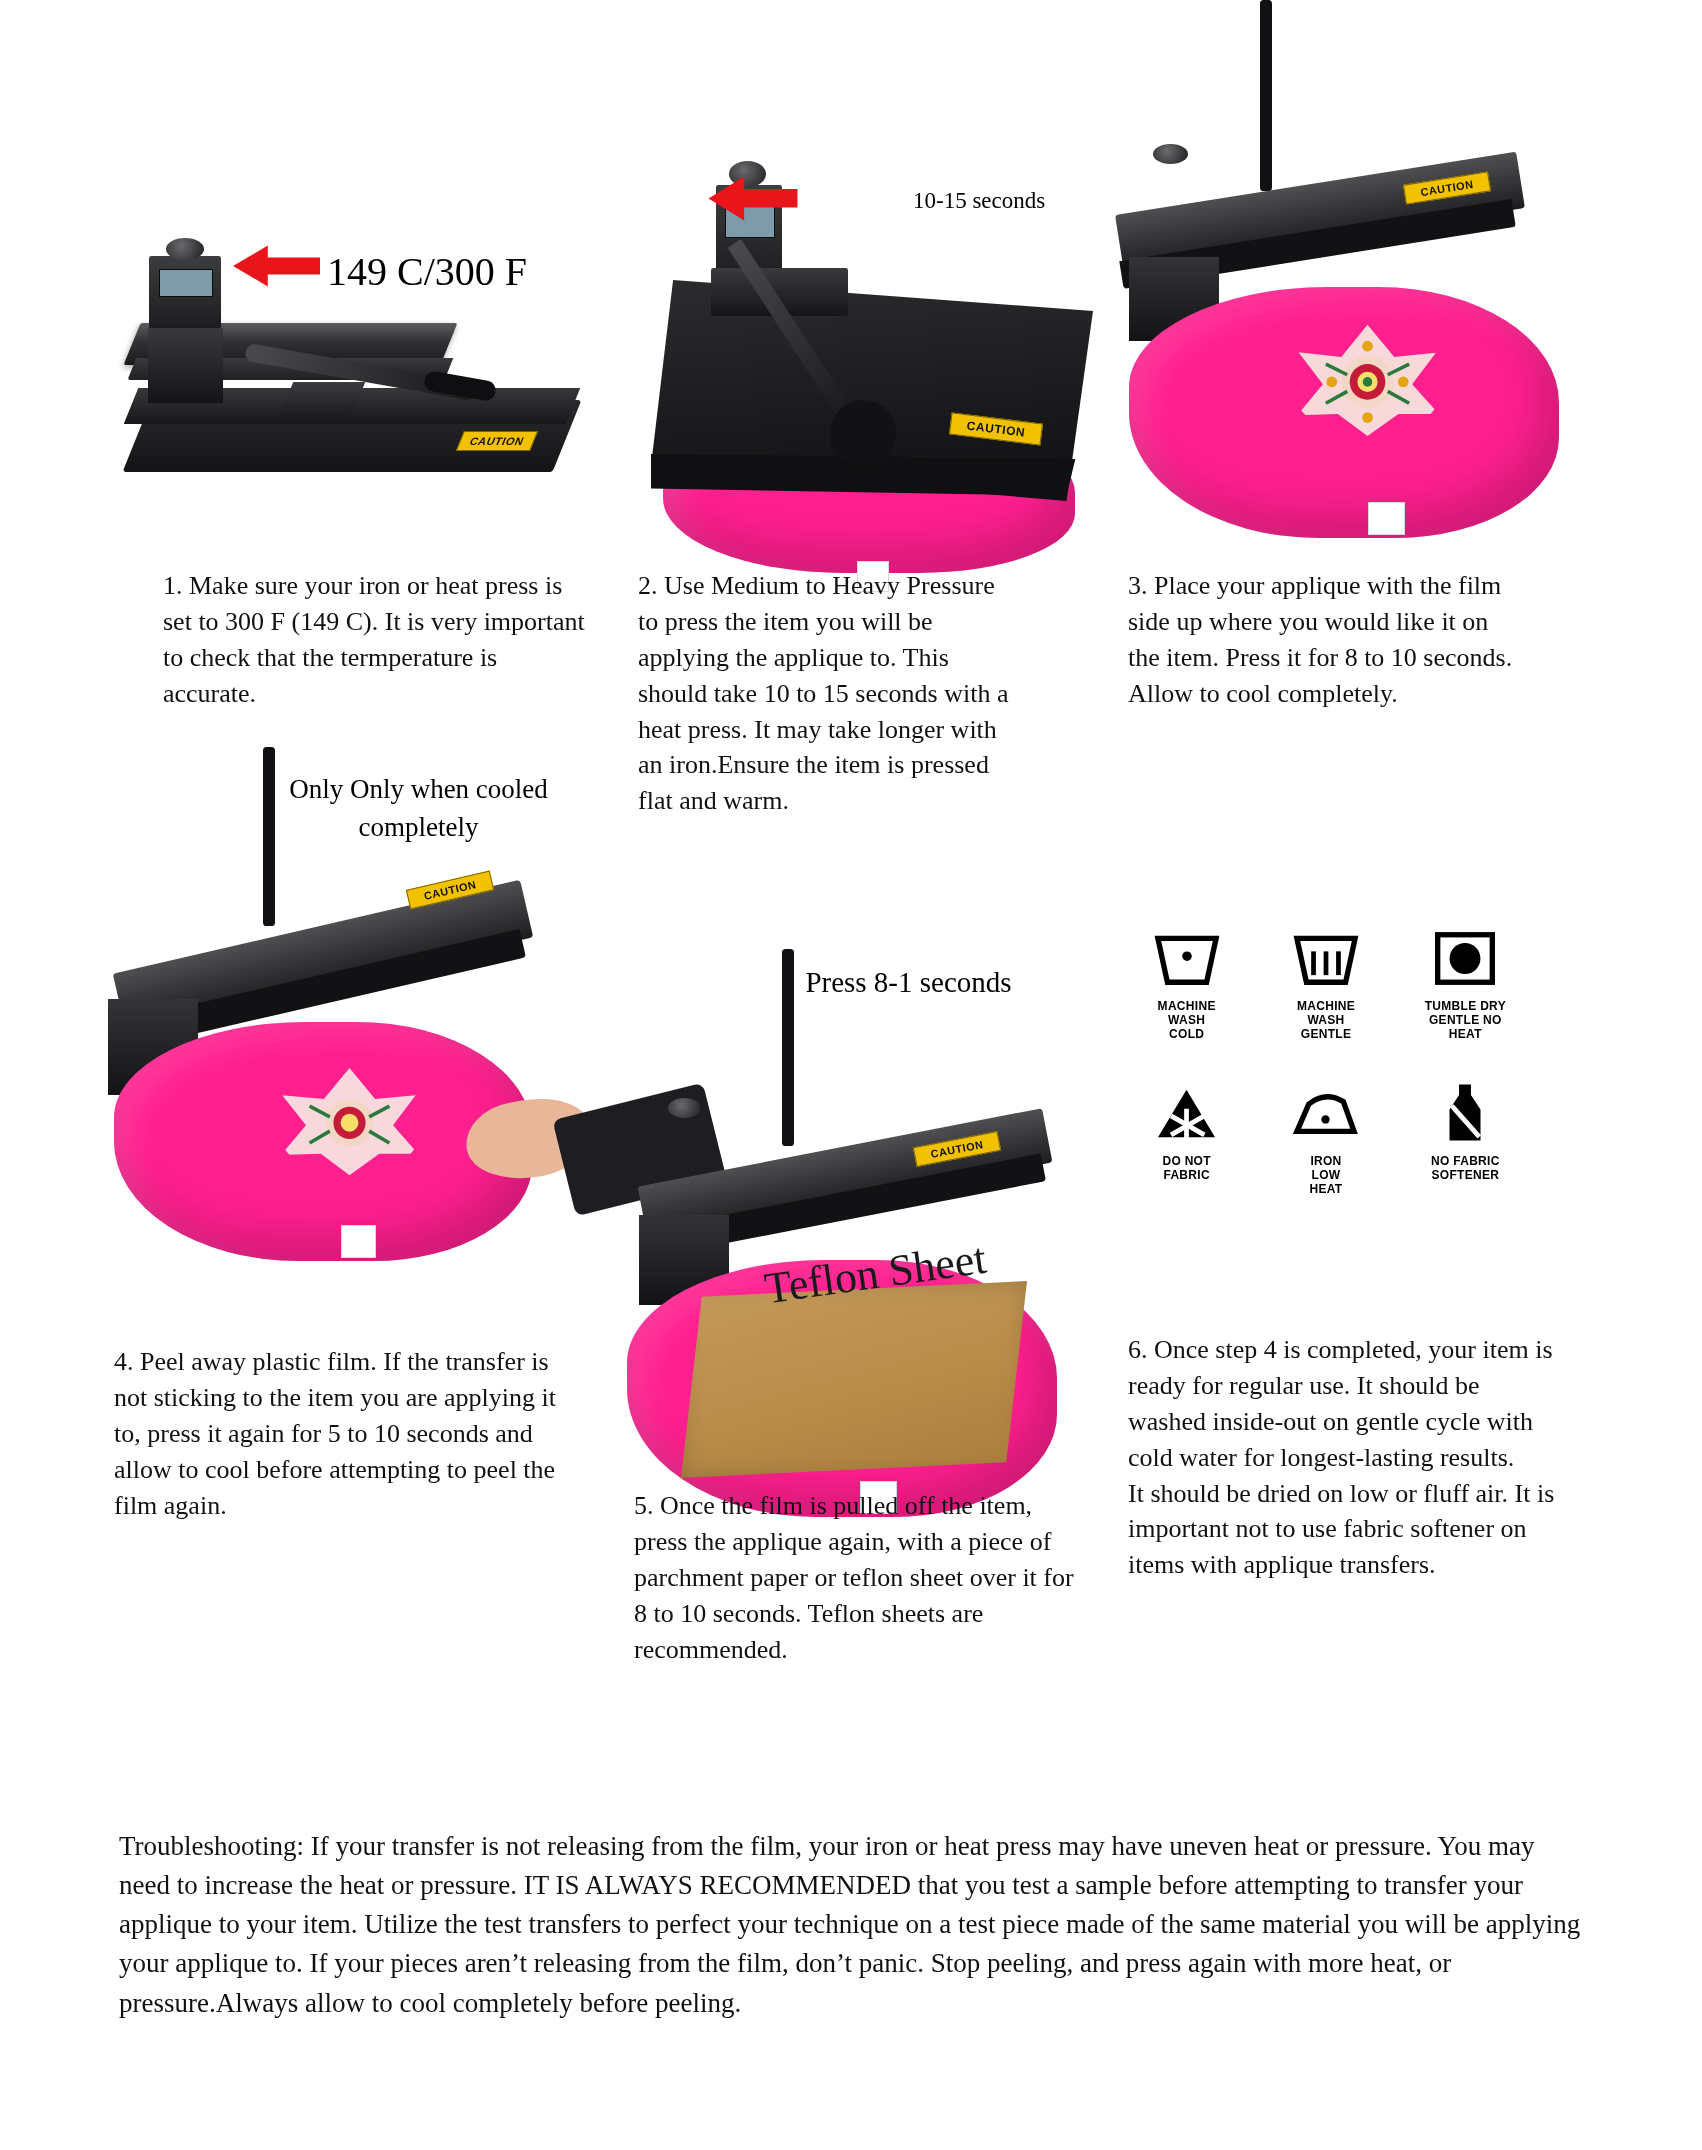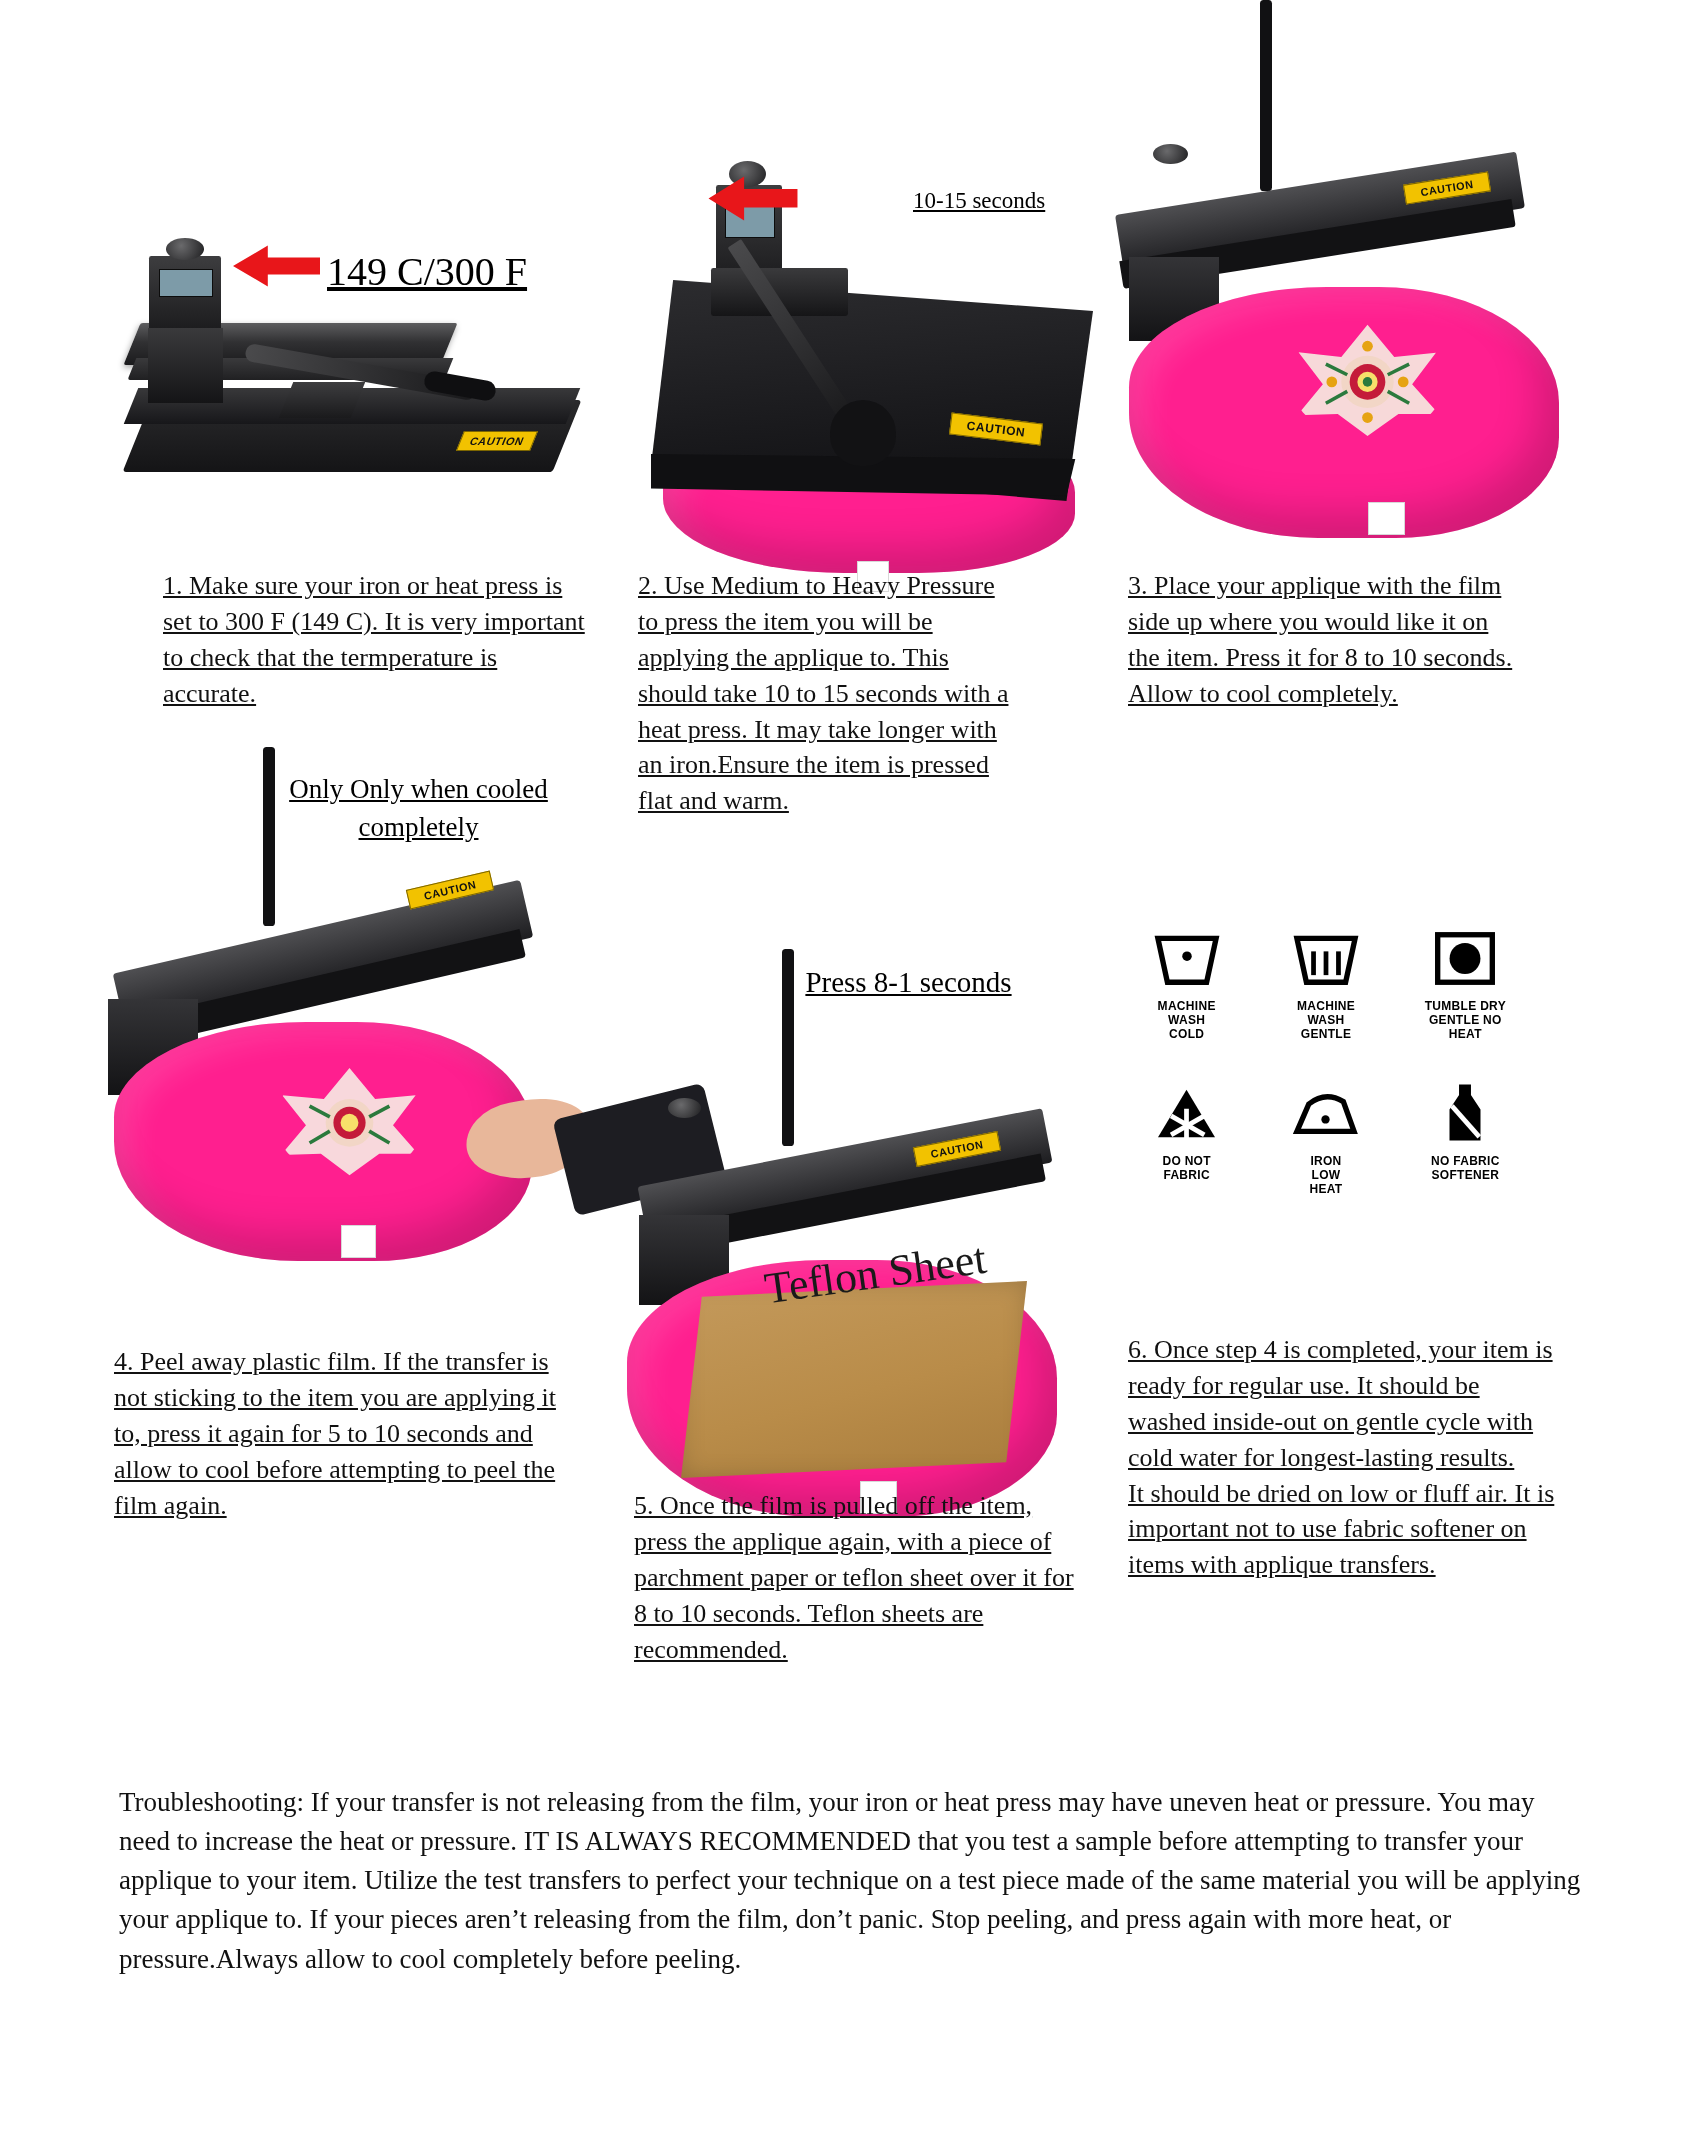--- a/index.html
+++ b/index.html
@@ -10,21 +10,21 @@
   body {
     width: 1703px;
     height: 2151px;
     position: relative;
     font-family: "Liberation Serif", serif;
     color: #000000;
     overflow: hidden;
   }
 
   
-  .abs { position: absolute; text-decoration: underline; }
+  .abs { position: absolute; }
   .caption {
     font-family: "Liberation Serif", serif;
     font-size: 26px;
     line-height: 1.38;
     color: #111111;
   }
   .anno {
     font-family: "Liberation Serif", serif;
     color: #000000;
   }
@@ -155,20 +155,21 @@
     text-align: center;
     line-height: 1.12;
   }
 
   .troubleshoot {
     position: absolute;
     font-family: "Liberation Serif", serif;
     font-size: 27px;
     line-height: 1.45;
     color: #111;
+    margin-top: 44px;
   }
   .hand {
     position: absolute;
     background: #e8b79a;
     border-radius: 40% 50% 45% 55% / 50% 45% 55% 50%;
   }
   .sleeve {
     position: absolute;
     background: #1d1d22;
     border-radius: 8.4px;

